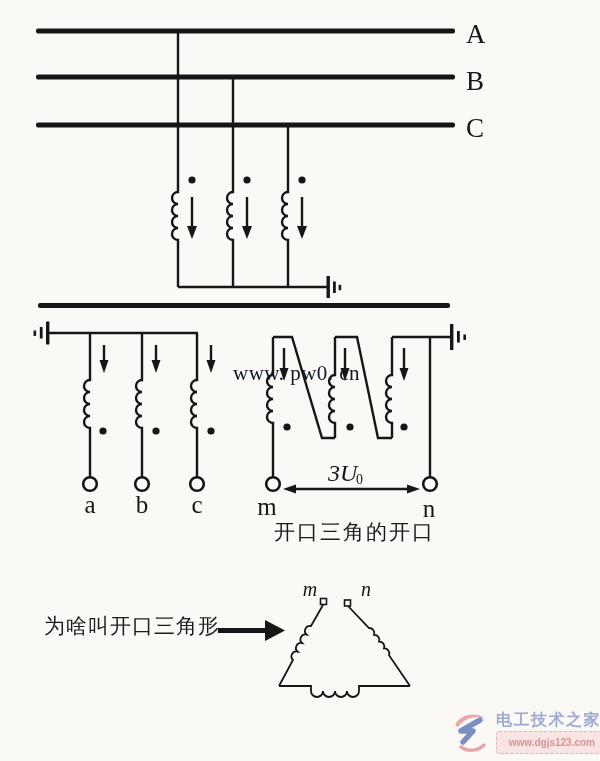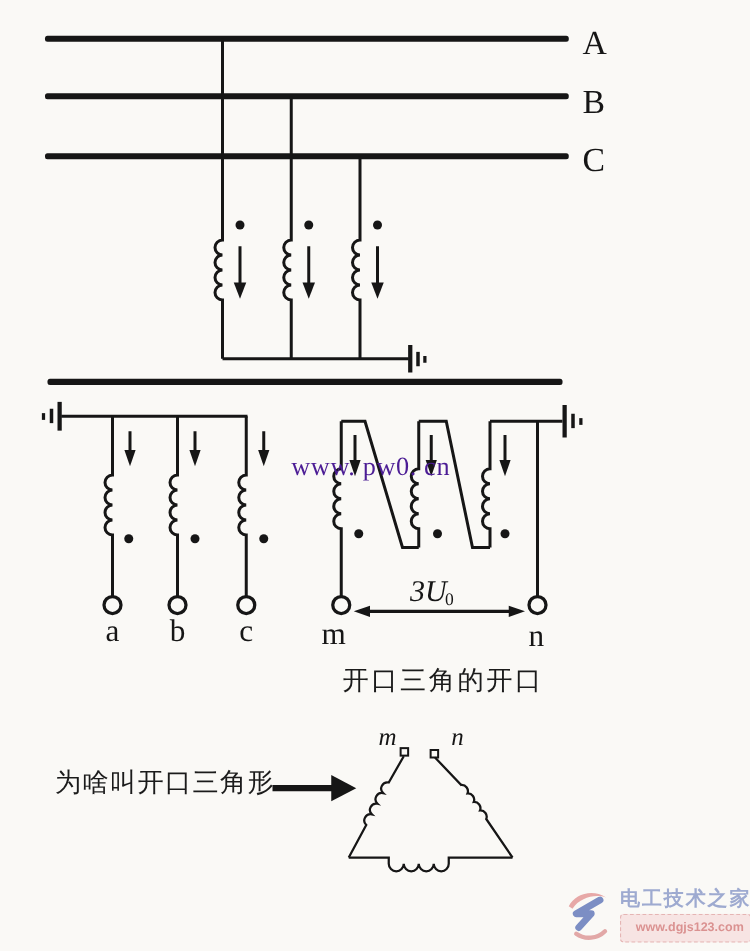--- a/index.html
+++ b/index.html
@@ -1,23 +1,23 @@
 <!DOCTYPE html>
 <html><head>
 <meta charset="utf-8">
 <style>
   html,body{margin:0;padding:0;}
   body{background:#e8e8e8;font-family:"Liberation Serif","DejaVu Serif",serif;}
   #stage{position:relative;width:600px;height:761px;background:#faf9f6;overflow:hidden;}
   #circuit-svg{position:absolute;left:0;top:0;}
   .ink{stroke:#161616;fill:none;}
   .caption{position:absolute;color:#1b1b1b;font-family:"Liberation Serif","DejaVu Serif",serif;white-space:nowrap;}
-  #caption-open-gap{left:274px;top:530px;font-size:21px;letter-spacing:2px;}
+  #caption-open-gap{left:274px;top:518px;font-size:21px;letter-spacing:2px;}
   #caption-why{left:44px;top:612px;font-size:21px;letter-spacing:1px;}
-  #watermark{position:absolute;left:233px;top:361px;font-size:21px;color:#4c1d95;
+  #watermark{position:absolute;left:233px;top:361px;font-size:21px;color:#0f172a;
     font-family:"Liberation Serif","DejaVu Serif",serif;letter-spacing:0.5px;white-space:nowrap;}
   #logo{position:absolute;left:452px;top:707px;width:146px;height:50px;display:flex;align-items:center;opacity:0.72;}
   #logo-icon{width:40px;height:42px;flex:0 0 auto;}
   #logo-text{display:flex;flex-direction:column;margin-left:4px;}
   #logo-title{font-size:16px;font-weight:bold;color:#7b8cc2;letter-spacing:1.5px;
     font-family:"Liberation Sans","DejaVu Sans",sans-serif;line-height:19px;white-space:nowrap;}
   #logo-banner{margin-top:2px;font-size:10px;font-weight:bold;color:#cf6b6b;background:#f7dcdc;
     border:1px dashed #dd9c9c;border-radius:3px;padding:4px 5px;line-height:13px;
     font-family:"Liberation Sans","DejaVu Sans",sans-serif;text-align:right;white-space:nowrap;}
   text{font-family:"Liberation Serif","DejaVu Serif",serif;fill:#161616;}

